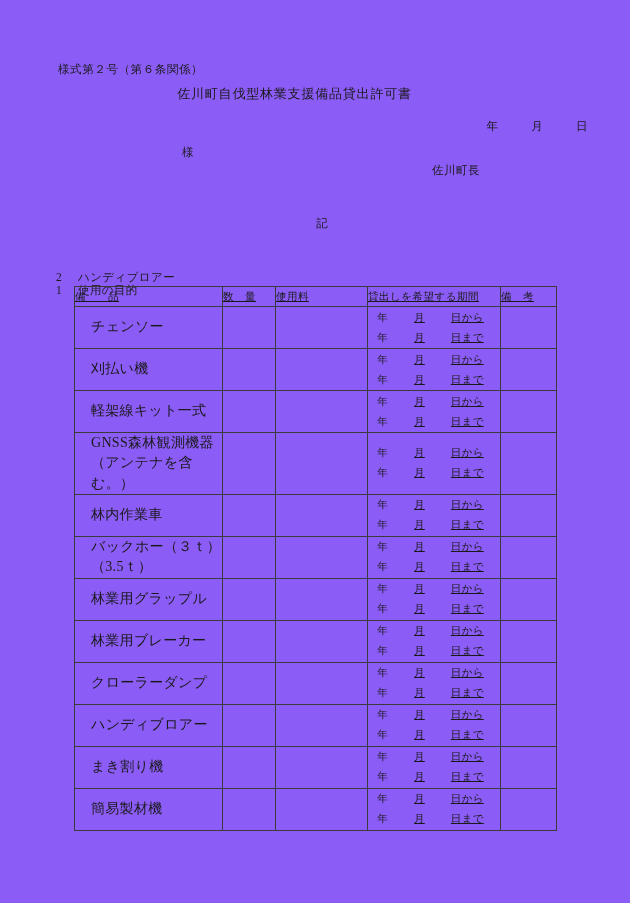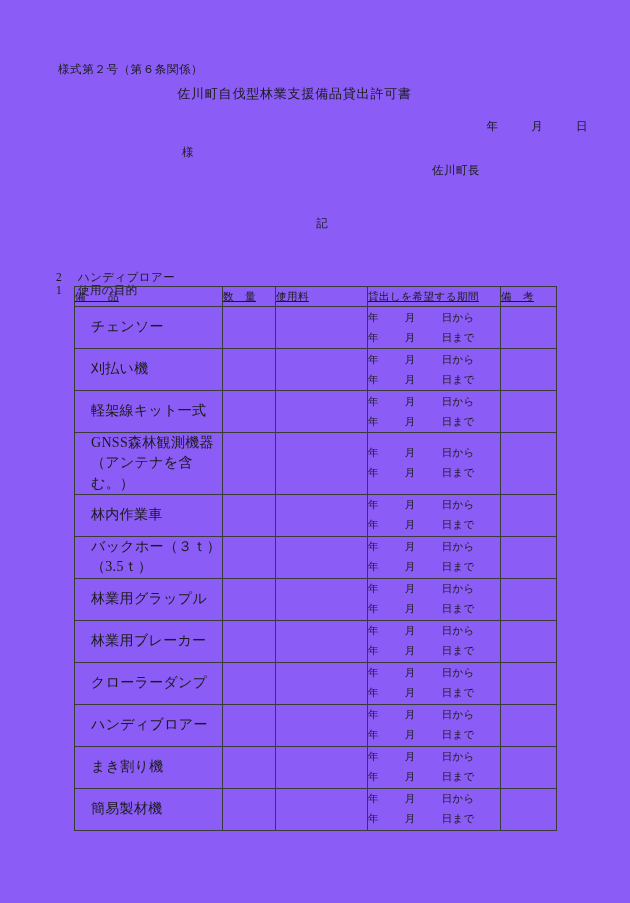--- a/index.html
+++ b/index.html
@@ -126,22 +126,23 @@
   .col-note   { width: 56px; }
 
   td.name-cell {
     padding-left: 16px;
     line-height: 1.45;
     letter-spacing: 0.3px;
     font-size: 14px;
   }
   td.period-cell {
     padding: 0;
-    text-align: left;
+    text-align: center;
     font-size: 10.5px;
+    text-decoration: underline;
   }
   .period-row {
     height: 20px;
     line-height: 20px;
     white-space: nowrap;
     padding-right: 7px;
     letter-spacing: 0.3px;
   }
   .period-row .y { display: inline-block; }
   .period-row .g1 { display: inline-block; width: 26px; }

